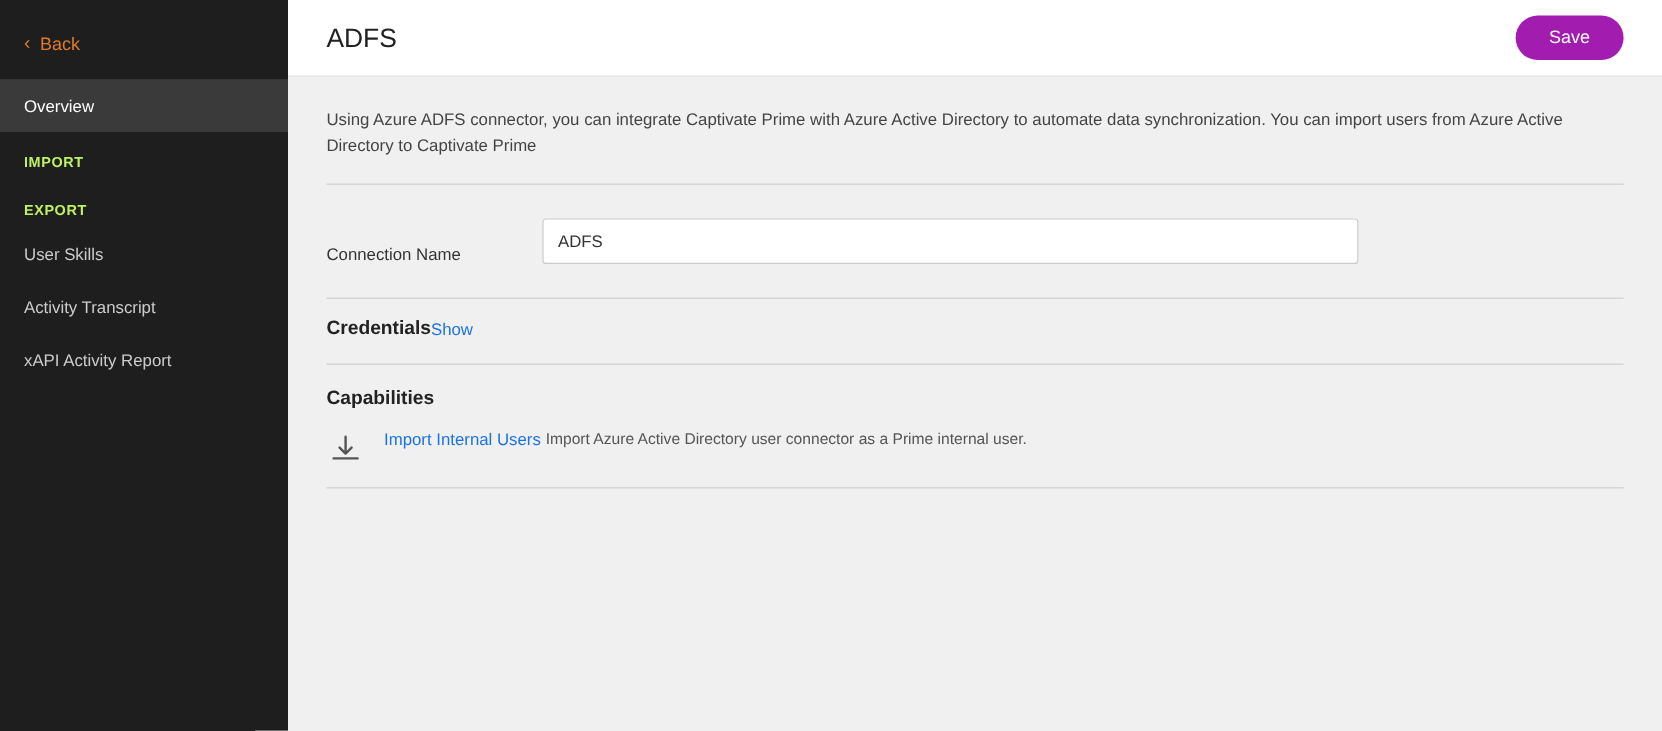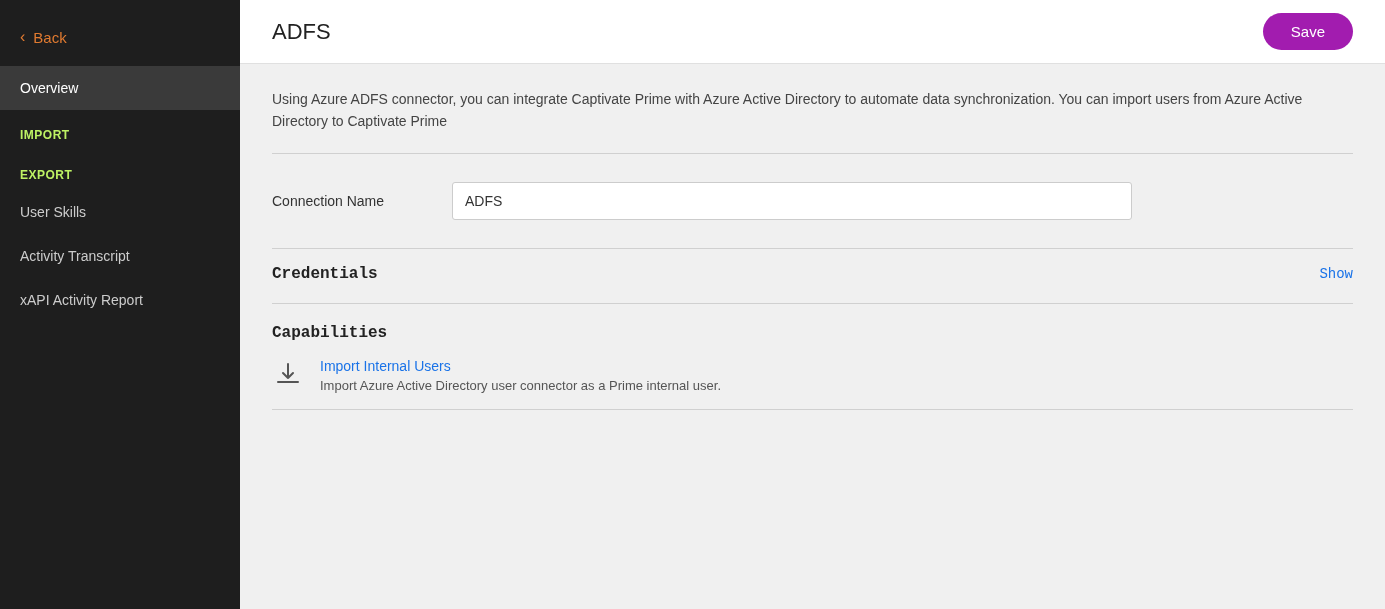--- a/index.html
+++ b/index.html
@@ -106,21 +106,21 @@
       font-size: 14px;
       color: #444444;
       line-height: 1.6;
       margin-bottom: 28px;
       padding-bottom: 20px;
       border-bottom: 1px solid #d0d0d0;
     }
 
     .form-row {
       display: flex;
-      align-items: center;
+      align-items: flex-end;
       margin-bottom: 28px;
       margin-top: 24px;
     }
 
     .form-label {
       width: 180px;
       font-size: 14px;
       color: #333333;
       font-weight: 400;
     }
@@ -139,23 +139,21 @@
 
     .section-divider {
       border: none;
       border-top: 1px solid #d0d0d0;
       margin: 8px 0 16px 0;
     }
 
     .section-header {
       display: flex;
       align-items: center;
-      justify-content: space-between;
       margin-bottom: 4px;
-      font-family: Liberation Mono, monospace;
     }
 
     .section-title {
       font-size: 16px;
       font-weight: 700;
       color: #222222;
     }
 
     .show-link {
       font-size: 14px;
@@ -187,21 +185,21 @@
       display: flex;
       align-items: center;
       justify-content: center;
       color: #555555;
       font-size: 22px;
       flex-shrink: 0;
     }
 
     .capability-text {
       display: flex;
-      flex-direction: column;
+      flex-direction: row;
       gap: 4px;
     }
 
     .capability-link {
       font-size: 14px;
       color: #1a73e8;
       cursor: pointer;
       text-decoration: none;
     }
 

